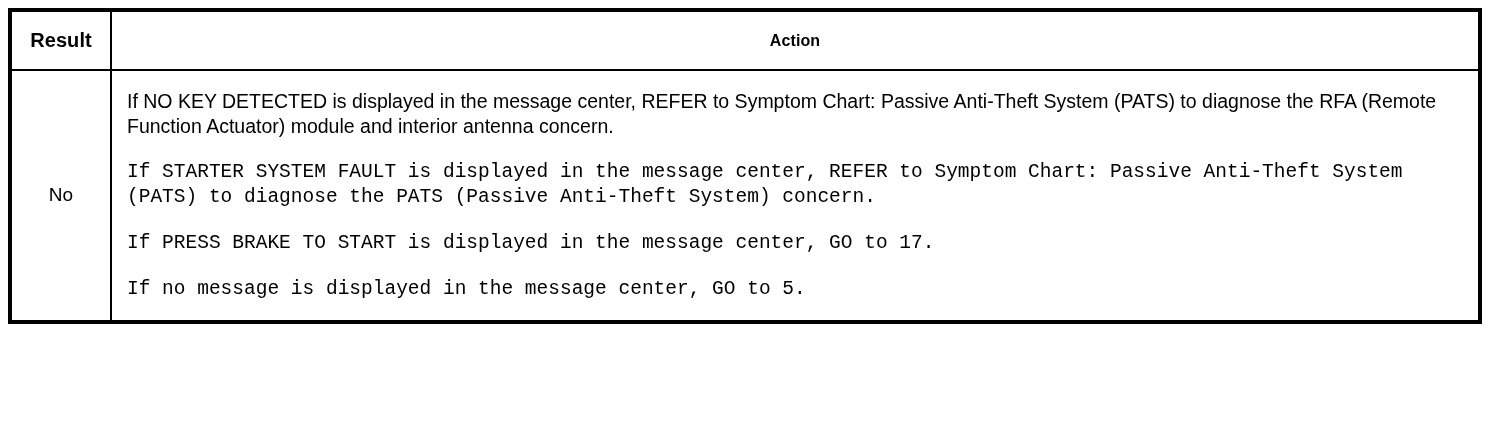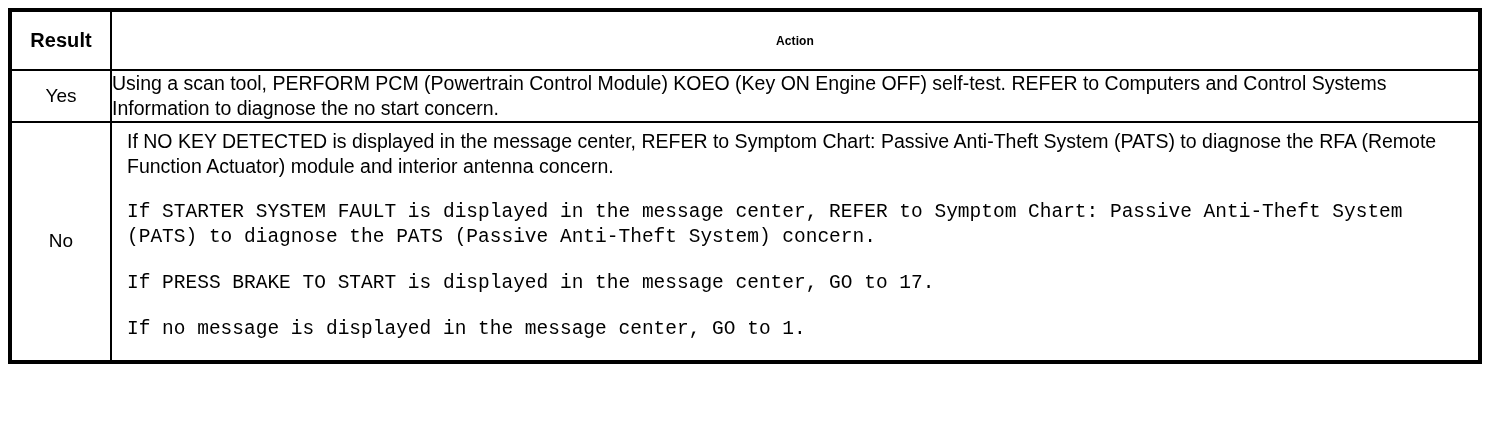--- a/index.html
+++ b/index.html
@@ -47,21 +47,21 @@
   .head-result {
     font-size: 20px;
     font-weight: bold;
     text-align: center;
     letter-spacing: 0.1px;
     height: 57px;
     padding: 0 4px;
   }
 
   .head-action {
-    font-size: 12px;
+    font-size: 16px;
     font-weight: bold;
     text-align: center;
     letter-spacing: 0.1px;
     height: 57px;
     padding: 0 4px;
   }
 
   .cell-result {
     font-size: 19px;
     font-weight: normal;
@@ -72,21 +72,21 @@
 
   .cell-action {
     font-size: 19.5px;
     line-height: 1.28;
     text-align: left;
     vertical-align: middle;
     padding: 14px 12px 14px 15px;
   }
 
   .cell-action.row-no {
-    padding: 6px 12px 18px 15px;
+    padding: 18px 12px 18px 15px;
   }
 
   .para {
     margin: 0;
   }
   .para + .para {
     margin-top: 21px;
     font-family: Liberation Mono, monospace;
   }
 </style>
@@ -101,33 +101,27 @@
       <col class="col-action">
     </colgroup>
     <thead>
       <tr>
         <th class="head-result">Result</th>
         <th class="head-action">Action</th>
       </tr>
     </thead>
     <tbody>
 
-      <tr>
-        <td class="cell-result">Yes</td>
-        <td class="cell-action row-yes">
-          <p class="para">Using a scan tool, PERFORM PCM (Powertrain Control Module) KOEO (Key ON Engine OFF) self-test. REFER to Computers and Control Systems Information to diagnose the no start concern.</p>
-        </td>
-      </tr>
 
       <tr>
         <td class="cell-result">No</td>
         <td class="cell-action row-no">
           <p class="para">If NO KEY DETECTED is displayed in the message center, REFER to Symptom Chart: Passive Anti-Theft System (PATS) to diagnose the RFA (Remote Function Actuator) module and interior antenna concern.</p>
           <p class="para">If STARTER SYSTEM FAULT is displayed in the message center, REFER to Symptom Chart: Passive Anti-Theft System (PATS) to diagnose the PATS (Passive Anti-Theft System) concern.</p>
           <p class="para">If PRESS BRAKE TO START is displayed in the message center, GO to 17.</p>
-          <p class="para">If no message is displayed in the message center, GO to 1.</p>
+          <p class="para">If no message is displayed in the message center, GO to 5.</p>
         </td>
       </tr>
 
     </tbody>
   </table>
 
 </div>
 
 </body></html>

